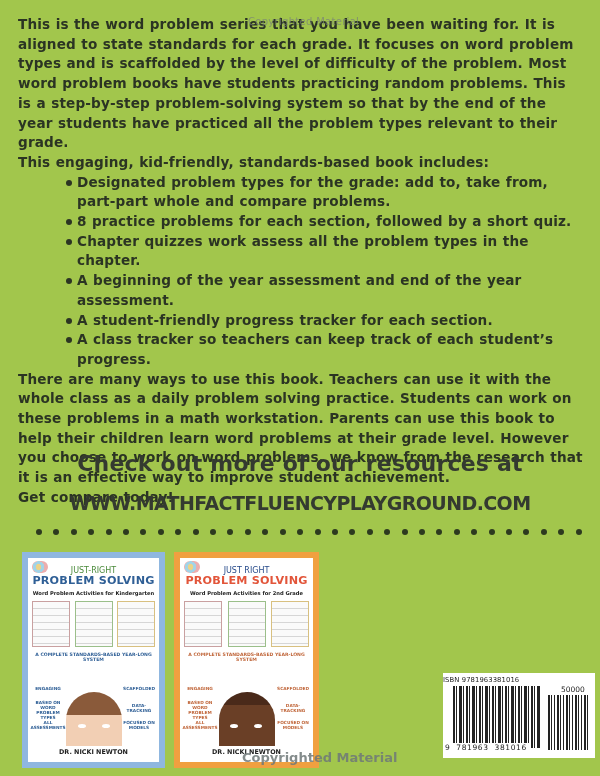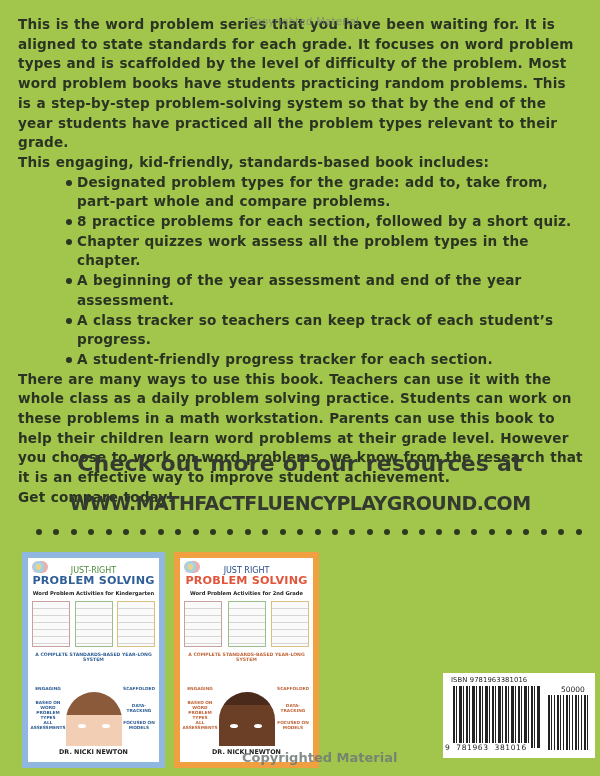--- a/index.html
+++ b/index.html
@@ -137,21 +137,21 @@
     color: rgba(110,120,120,0.85);
   }
   .barcode-box {
     position: absolute;
     left: 443px; top: 673px;
     width: 152px; height: 85px;
     background: #ffffff;
     padding: 3px 5px;
   }
   .isbn-label {
-    position: absolute; left: 8px; top: 3px;
+    position: absolute; left: 0; top: 3px;
     font-size: 6.8px; color: #222; letter-spacing: 0.1px;
   }
   .price-label {
     position: absolute; left: 118px; top: 12px;
     font-size: 7.5px; color: #222;
   }
   .bars-main {
     position: absolute; left: 10px; top: 13px;
     width: 88px; height: 62px;
     background: repeating-linear-gradient(90deg,
@@ -176,22 +176,22 @@
 <body>
 
 <div class="blurb">
   <p>This is the word problem series that you have been waiting for. It is aligned to state standards for each grade. It focuses on word problem types and is scaffolded by the level of difficulty of the problem. Most word problem books have students practicing random problems. This is a step-by-step problem-solving system so that by the end of the year students have practiced all the problem types relevant to their grade.</p>
   <p>This engaging, kid-friendly, standards-based book includes:</p>
   <ul class="bullets">
     <li>Designated problem types for the grade: add to, take from, part-part whole and compare problems.</li>
     <li>8 practice problems for each section, followed by a short quiz.</li>
     <li>Chapter quizzes work assess all the problem types in the chapter.</li>
     <li>A beginning of the year assessment and end of the year assessment.</li>
+    <li>A student-friendly progress tracker for each section.</li>
     <li>A class tracker so teachers can keep track of each student’s progress.</li>
-    <li>A student-friendly progress tracker for each section.</li>
   </ul>
   <p>There are many ways to use this book. Teachers can use it with the whole class as a daily problem solving practice. Students can work on these problems in a math workstation. Parents can use this book to help their children learn word problems at their grade level. However you choose to work on word problems, we know from the research that it is an effective way to improve student achievement.</p>
   <p>Get compare today!</p>
 </div>
 
 <div class="watermark-top">Copyrighted Material</div>
 
 <div class="promo line1">Check out more of our resources at</div>
 <div class="promo line2">WWW.MATHFACTFLUENCYPLAYGROUND.COM</div>
 

